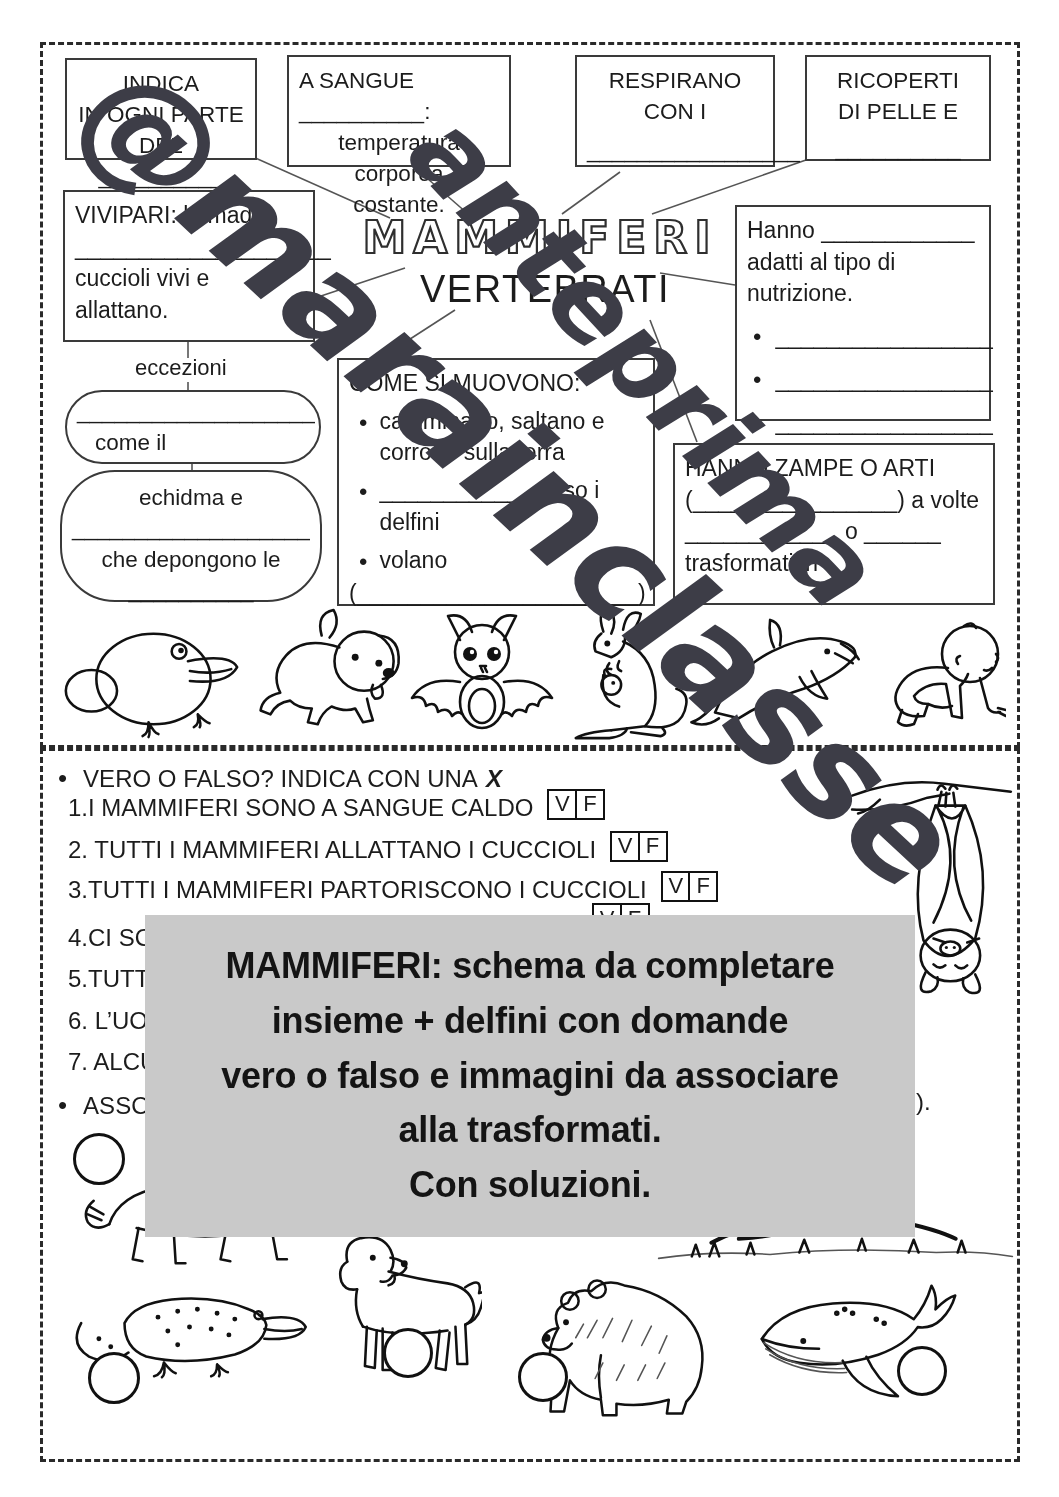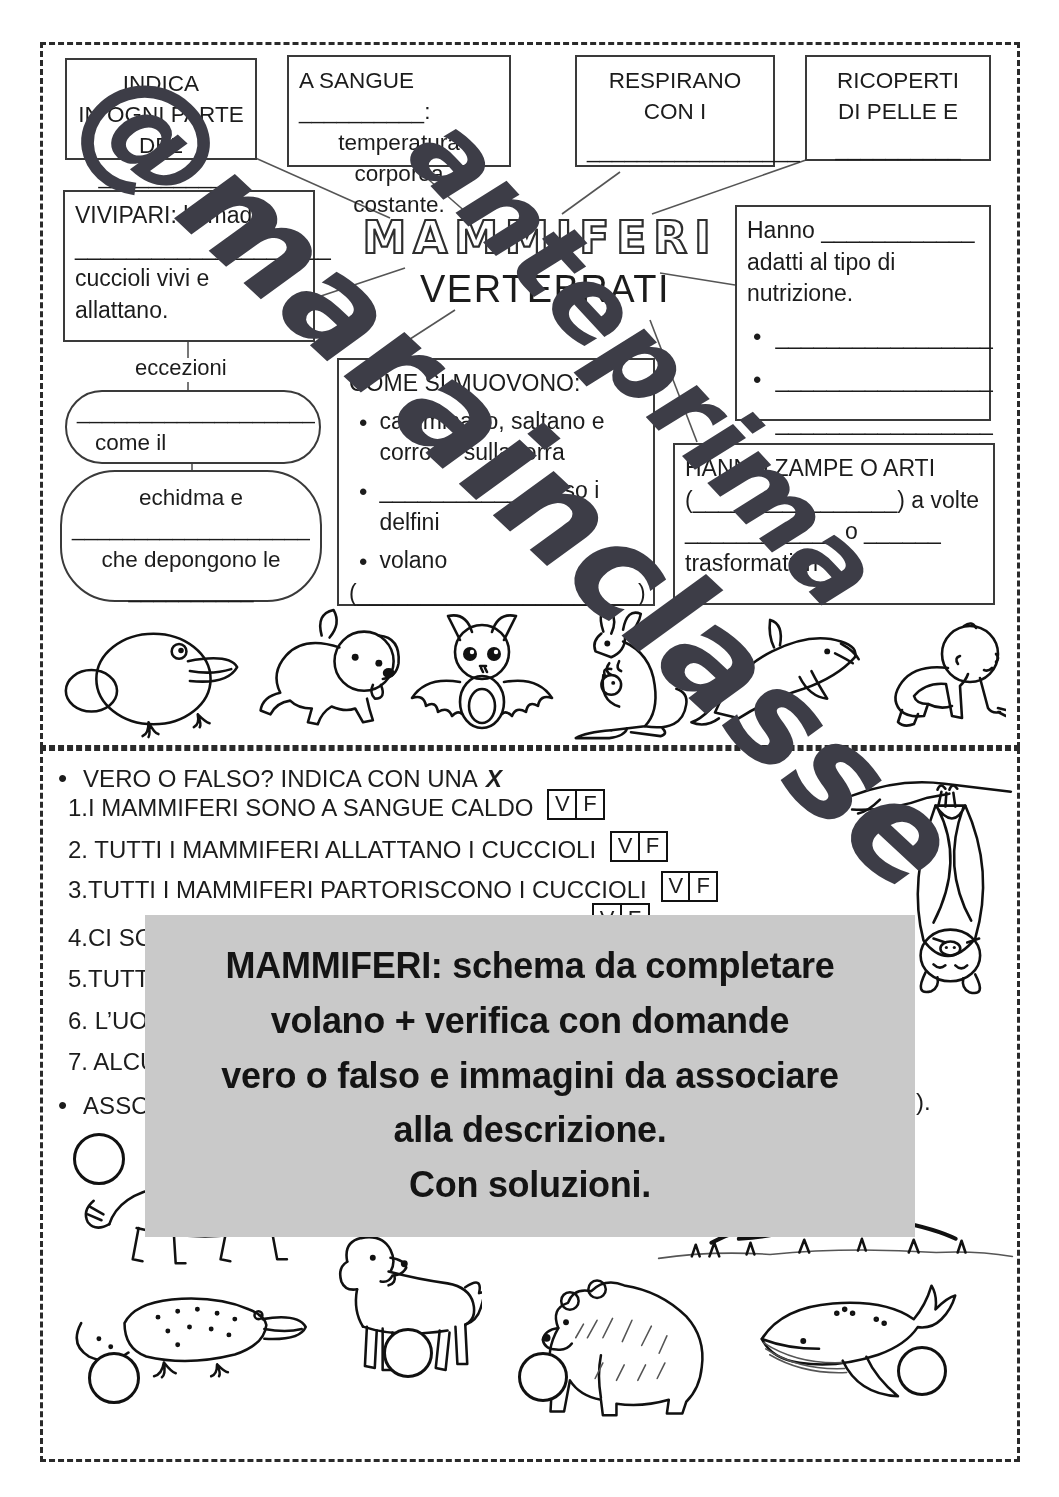--- a/index.html
+++ b/index.html
@@ -387,19 +387,19 @@
         <circle cx="98" cy="48" r="1.5"></circle>
         <circle cx="106" cy="52" r="1.5"></circle>
     <circle cx="130" cy="58" r="1.5"></circle>
         <circle cx="138" cy="62" r="1.5"></circle>
       </g>
   </svg>
   <div class="mcircle" style="left:897px;top:1346px;width:50px;height:50px;"></div>
 
   <div class="overlay">
     <div>MAMMIFERI: schema da completare</div>
-    <div>volano + verifica con domande</div>
+    <div>insieme + delfini con domande</div>
     <div>vero o falso e immagini da associare</div>
-    <div>alla descrizione.</div>
+    <div>alla trasformati.</div>
     <div>Con soluzioni.</div>
   </div>
 
 </div>
 
 </body></html>

